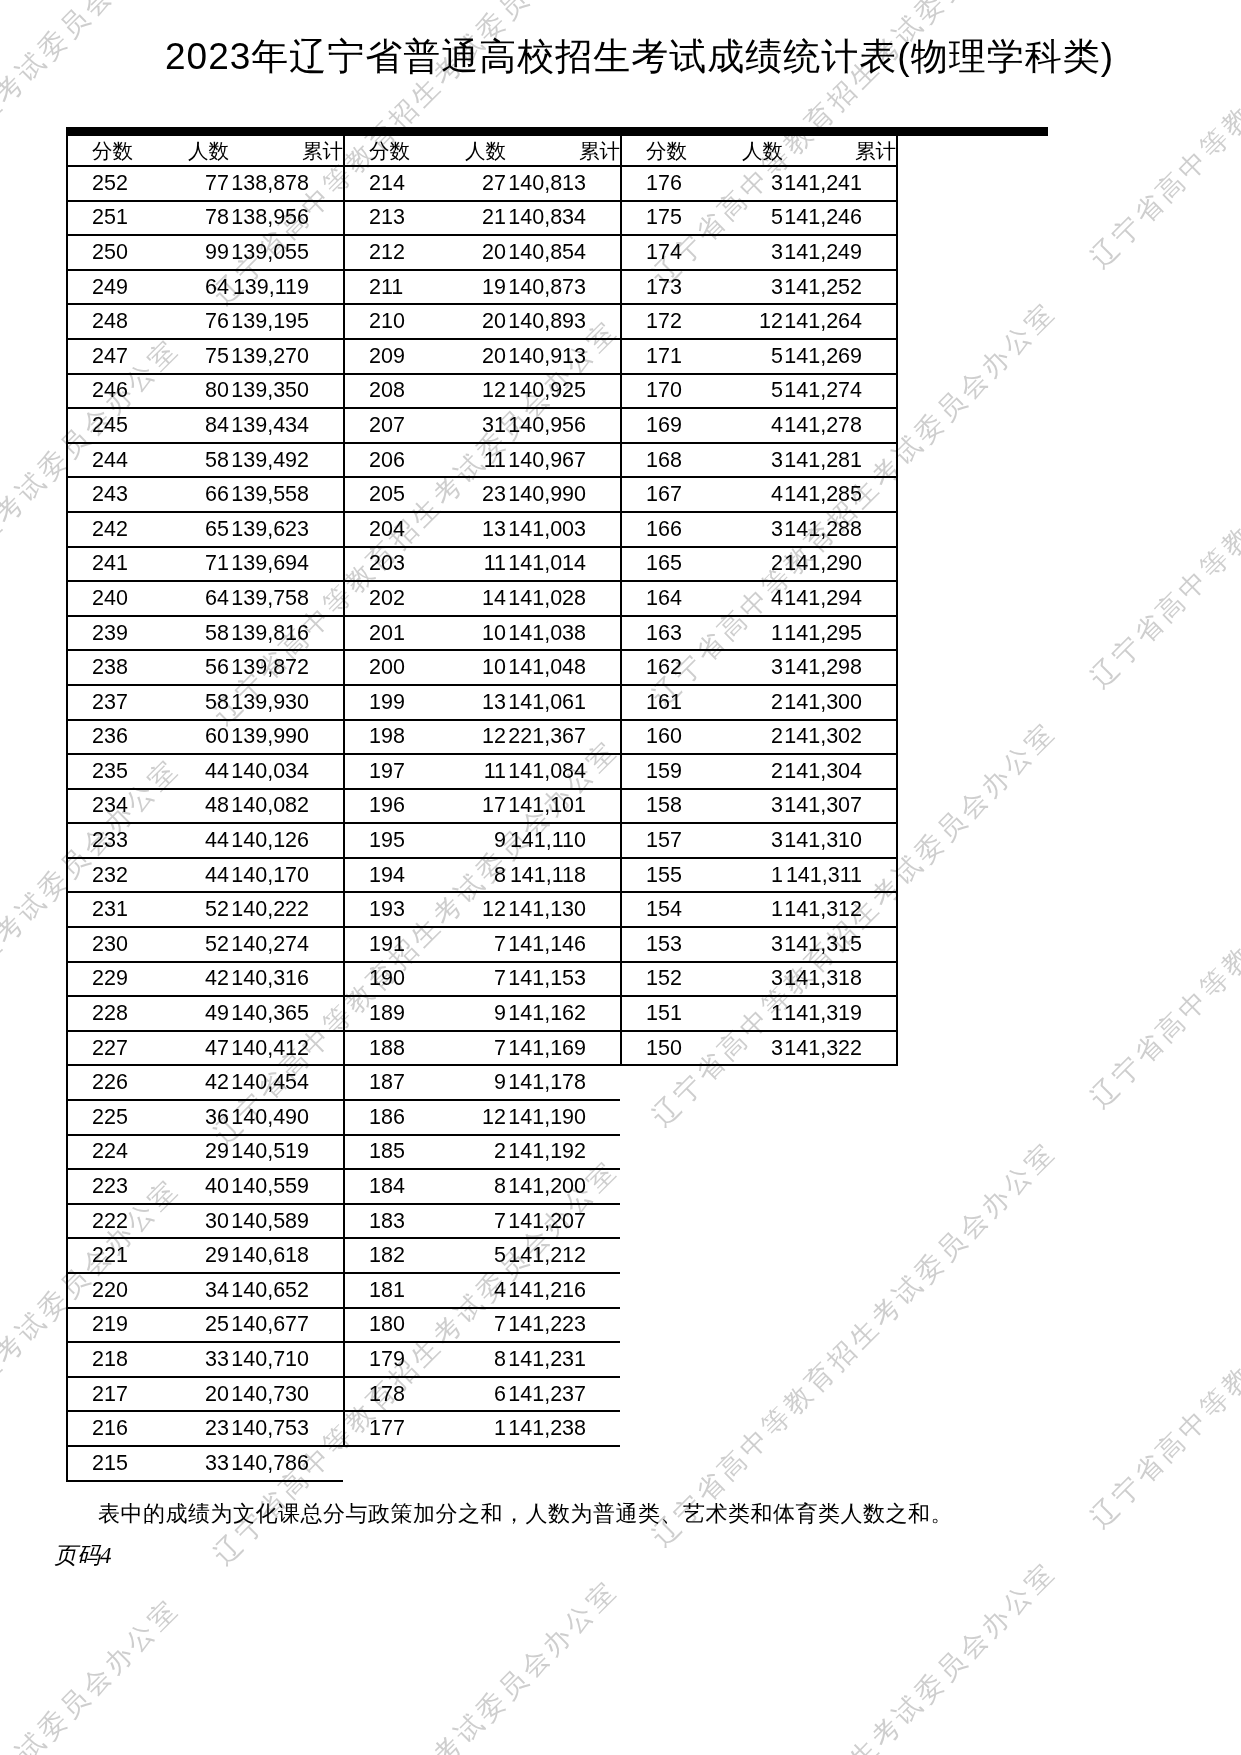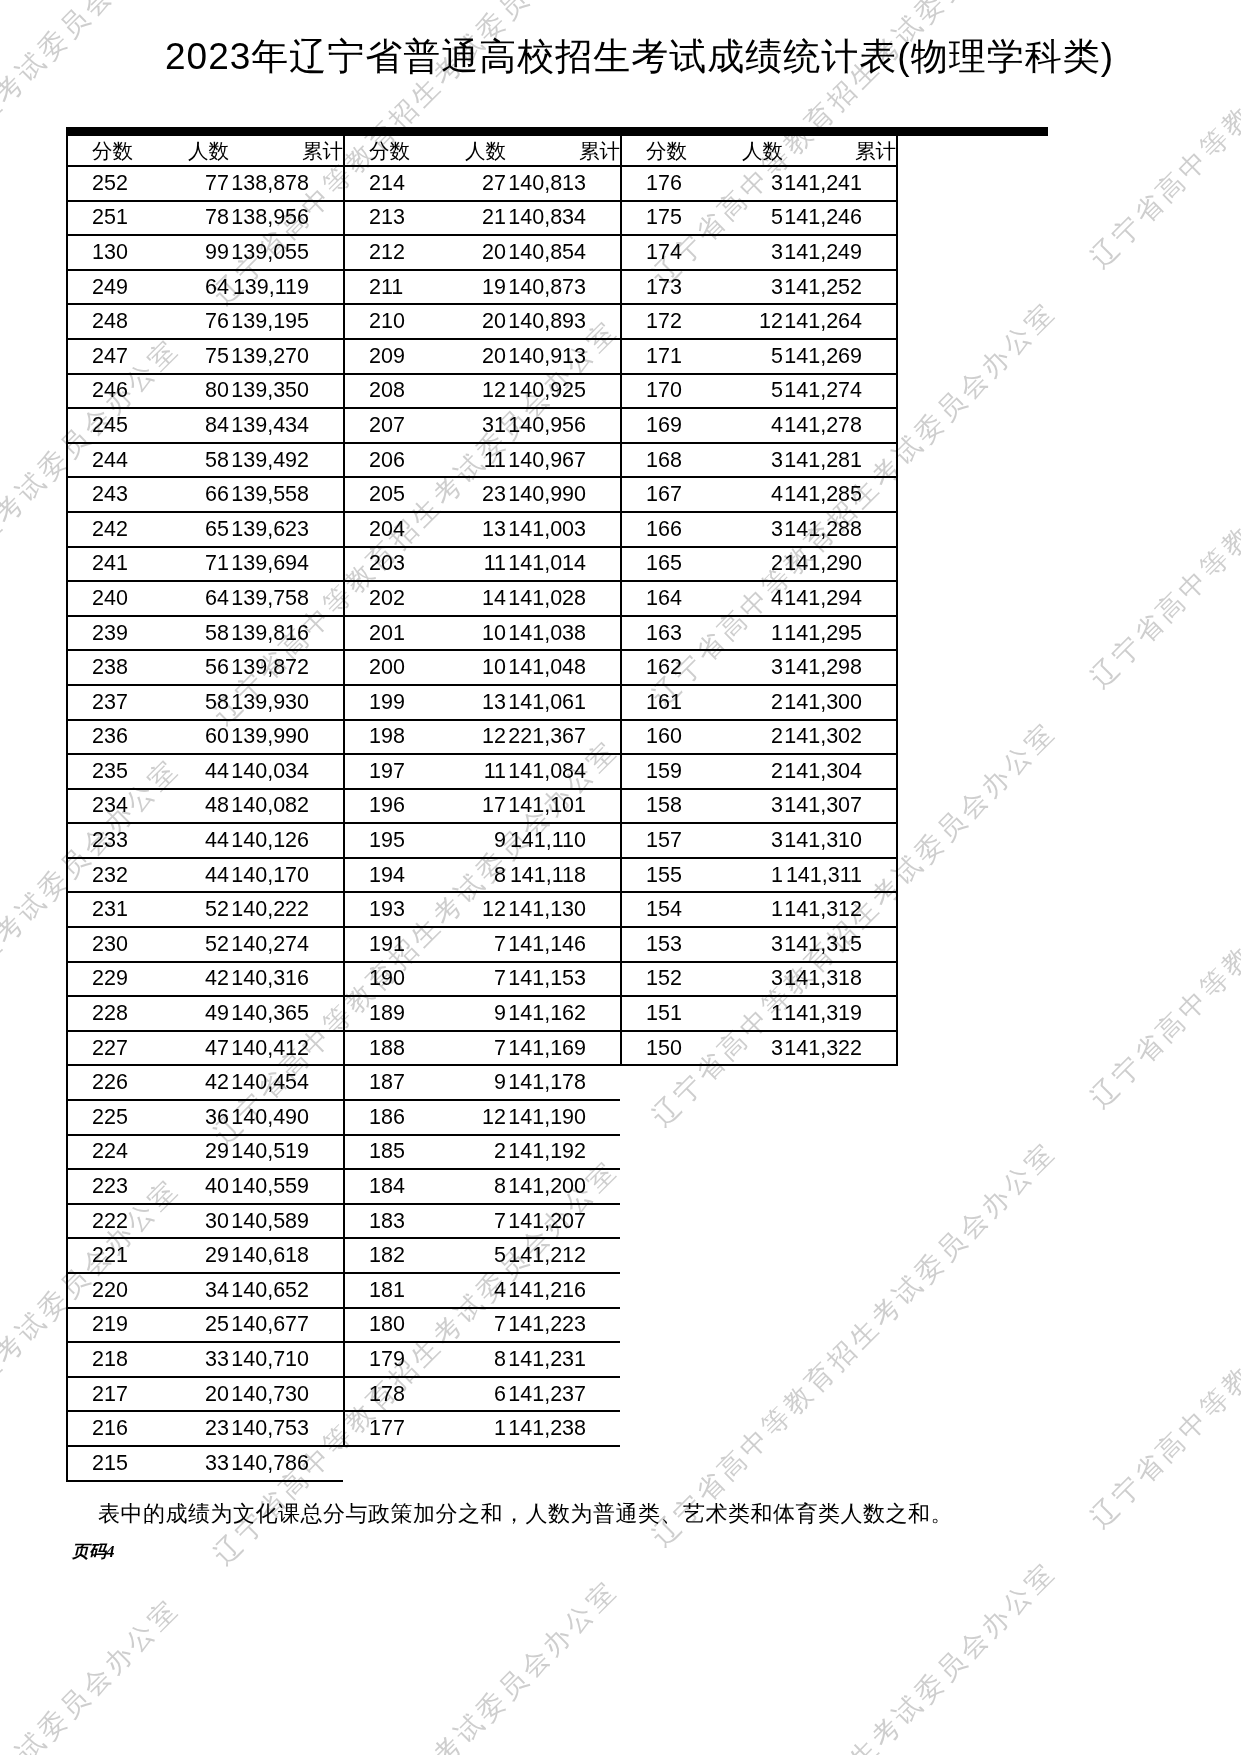--- a/index.html
+++ b/index.html
@@ -58,24 +58,24 @@
   .col-cumul{width:114px;}
   td.c-score,th.h-score{text-align:left;padding-left:24px;}
   td.c-count,th.h-count{text-align:right;}
   td.c-cumul{text-align:right;padding-right:34px;}
   th.h-cumul{text-align:right;padding-right:0;font-family:Liberation Serif, serif;}
   .footer-note{
     position:absolute;top:1499px;left:66px;
     font-size:22px;letter-spacing:.5px;margin-left:32px;
   }
   .page-label{
-    position:absolute;top:1540px;left:72px;
+    position:absolute;top:1540px;left:54px;
     font-family:"Liberation Serif",serif;
-    font-style:italic;font-weight:bold;
-    font-size:17px;
+    font-style:italic;font-weight:normal;
+    font-size:23px;
   }
 </style>
 </head>
 <body>
 
 <div class="page">
   <div class="wm-layer">
       <div class="wm-strip" style="top: 300px;">辽宁省高中等教育招生考试委员会办公室　　辽宁省高中等教育招生考试委员会办公室　　辽宁省高中等教育招生考试委员会办公室　　辽宁省高中等教育招生考试委员会办公室　　辽宁省高中等教育招生考试委员会办公室</div>
       <div class="wm-strip" style="top: 720px;">辽宁省高中等教育招生考试委员会办公室　　辽宁省高中等教育招生考试委员会办公室　　辽宁省高中等教育招生考试委员会办公室　　辽宁省高中等教育招生考试委员会办公室　　辽宁省高中等教育招生考试委员会办公室</div>
       <div class="wm-strip" style="top: 1140px;">辽宁省高中等教育招生考试委员会办公室　　辽宁省高中等教育招生考试委员会办公室　　辽宁省高中等教育招生考试委员会办公室　　辽宁省高中等教育招生考试委员会办公室　　辽宁省高中等教育招生考试委员会办公室</div>
@@ -106,21 +106,21 @@
               <td class="c-score">252</td>
               <td class="c-count">77</td>
               <td class="c-cumul">138,878</td>
             </tr>
             <tr>
               <td class="c-score">251</td>
               <td class="c-count">78</td>
               <td class="c-cumul">138,956</td>
             </tr>
             <tr>
-              <td class="c-score">130</td>
+              <td class="c-score">250</td>
               <td class="c-count">99</td>
               <td class="c-cumul">139,055</td>
             </tr>
             <tr>
               <td class="c-score">249</td>
               <td class="c-count">64</td>
               <td class="c-cumul">139,119</td>
             </tr>
             <tr>
               <td class="c-score">248</td>

